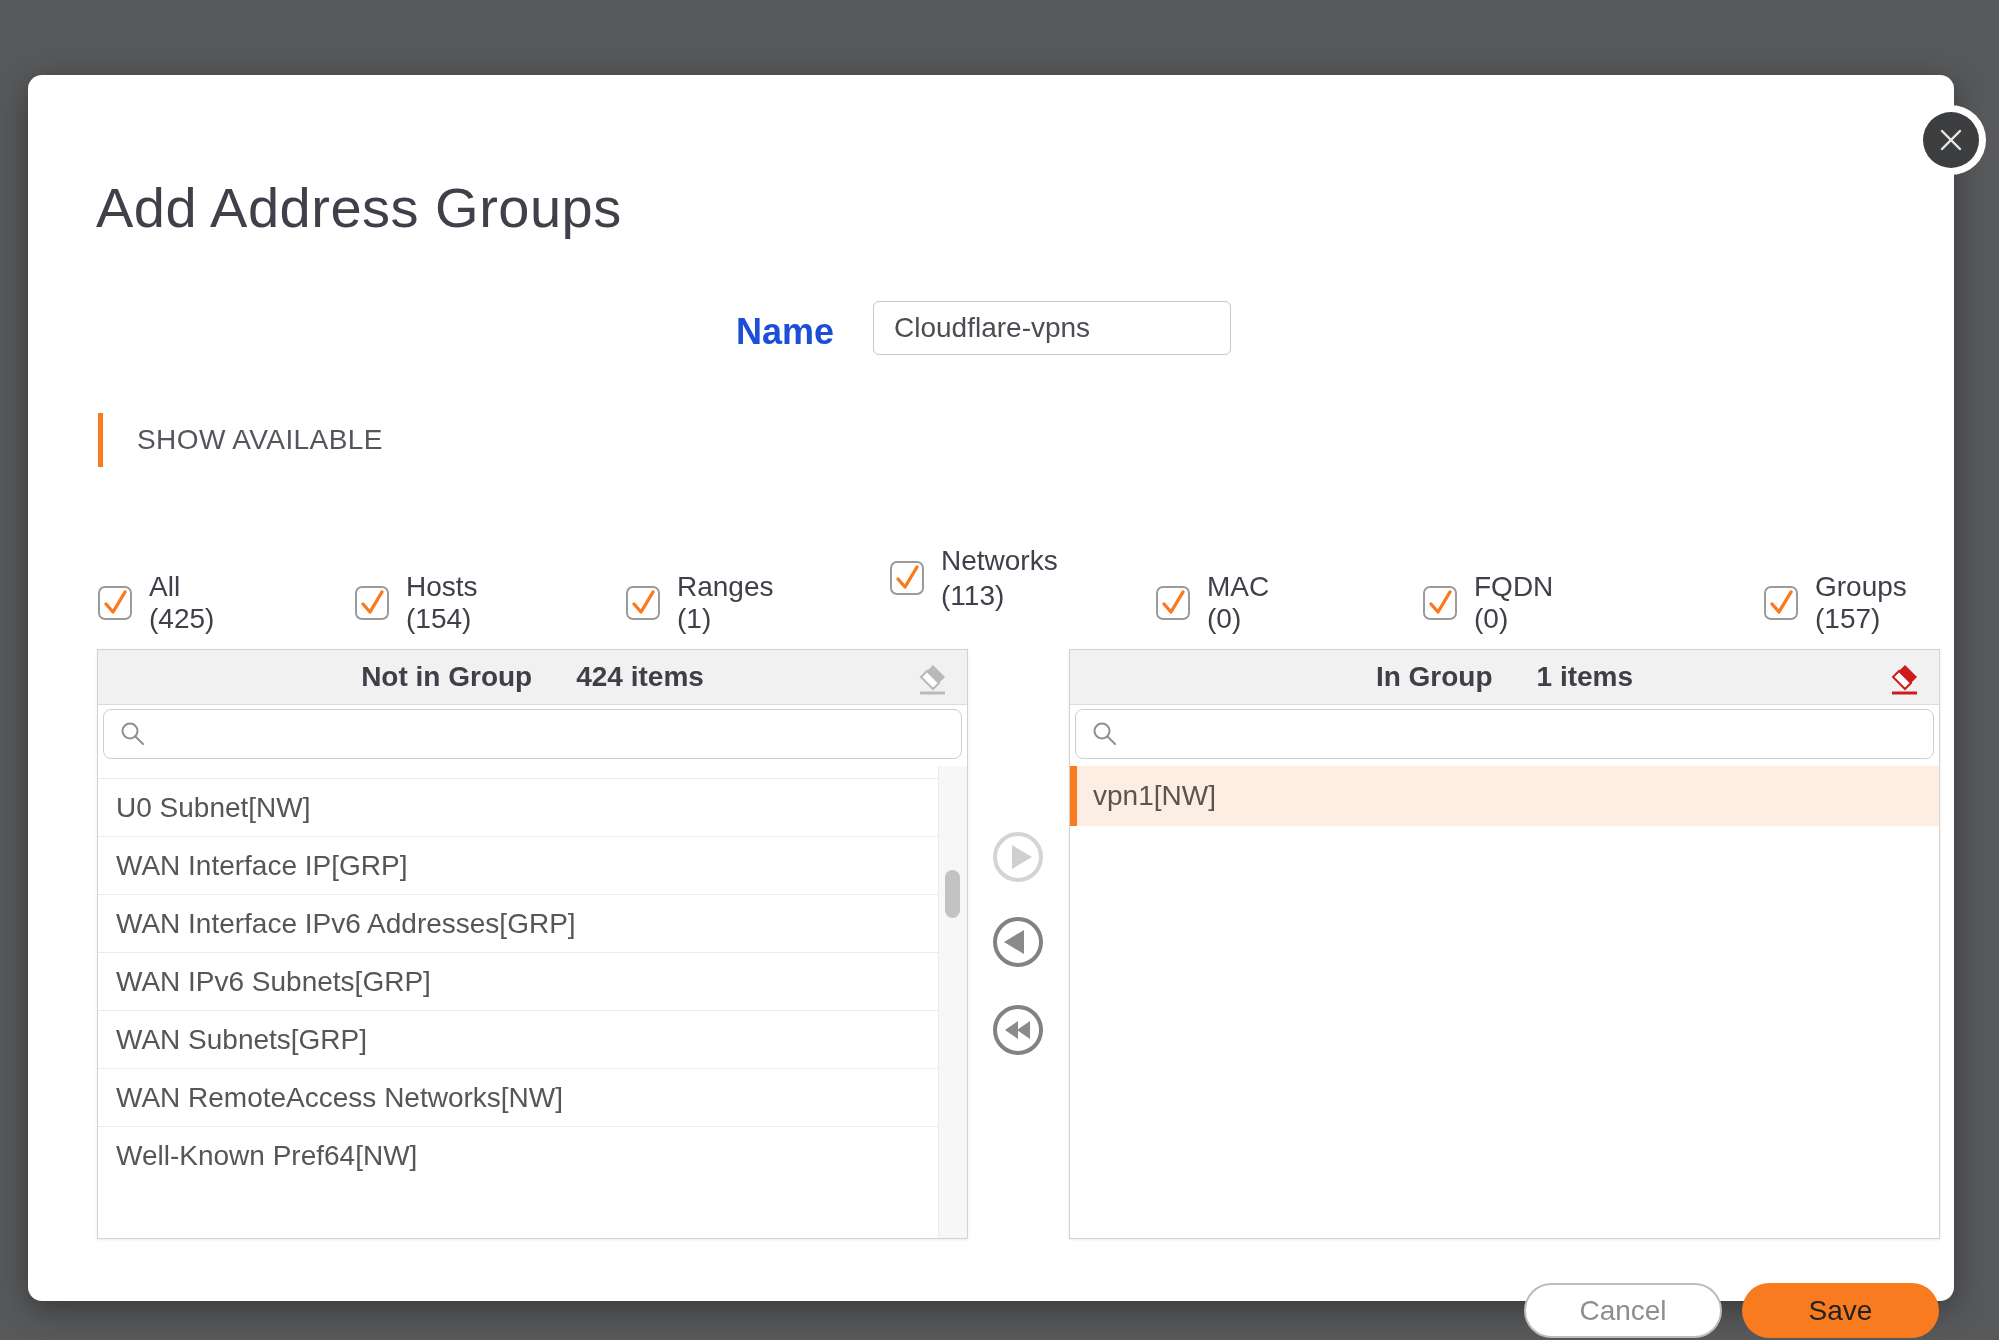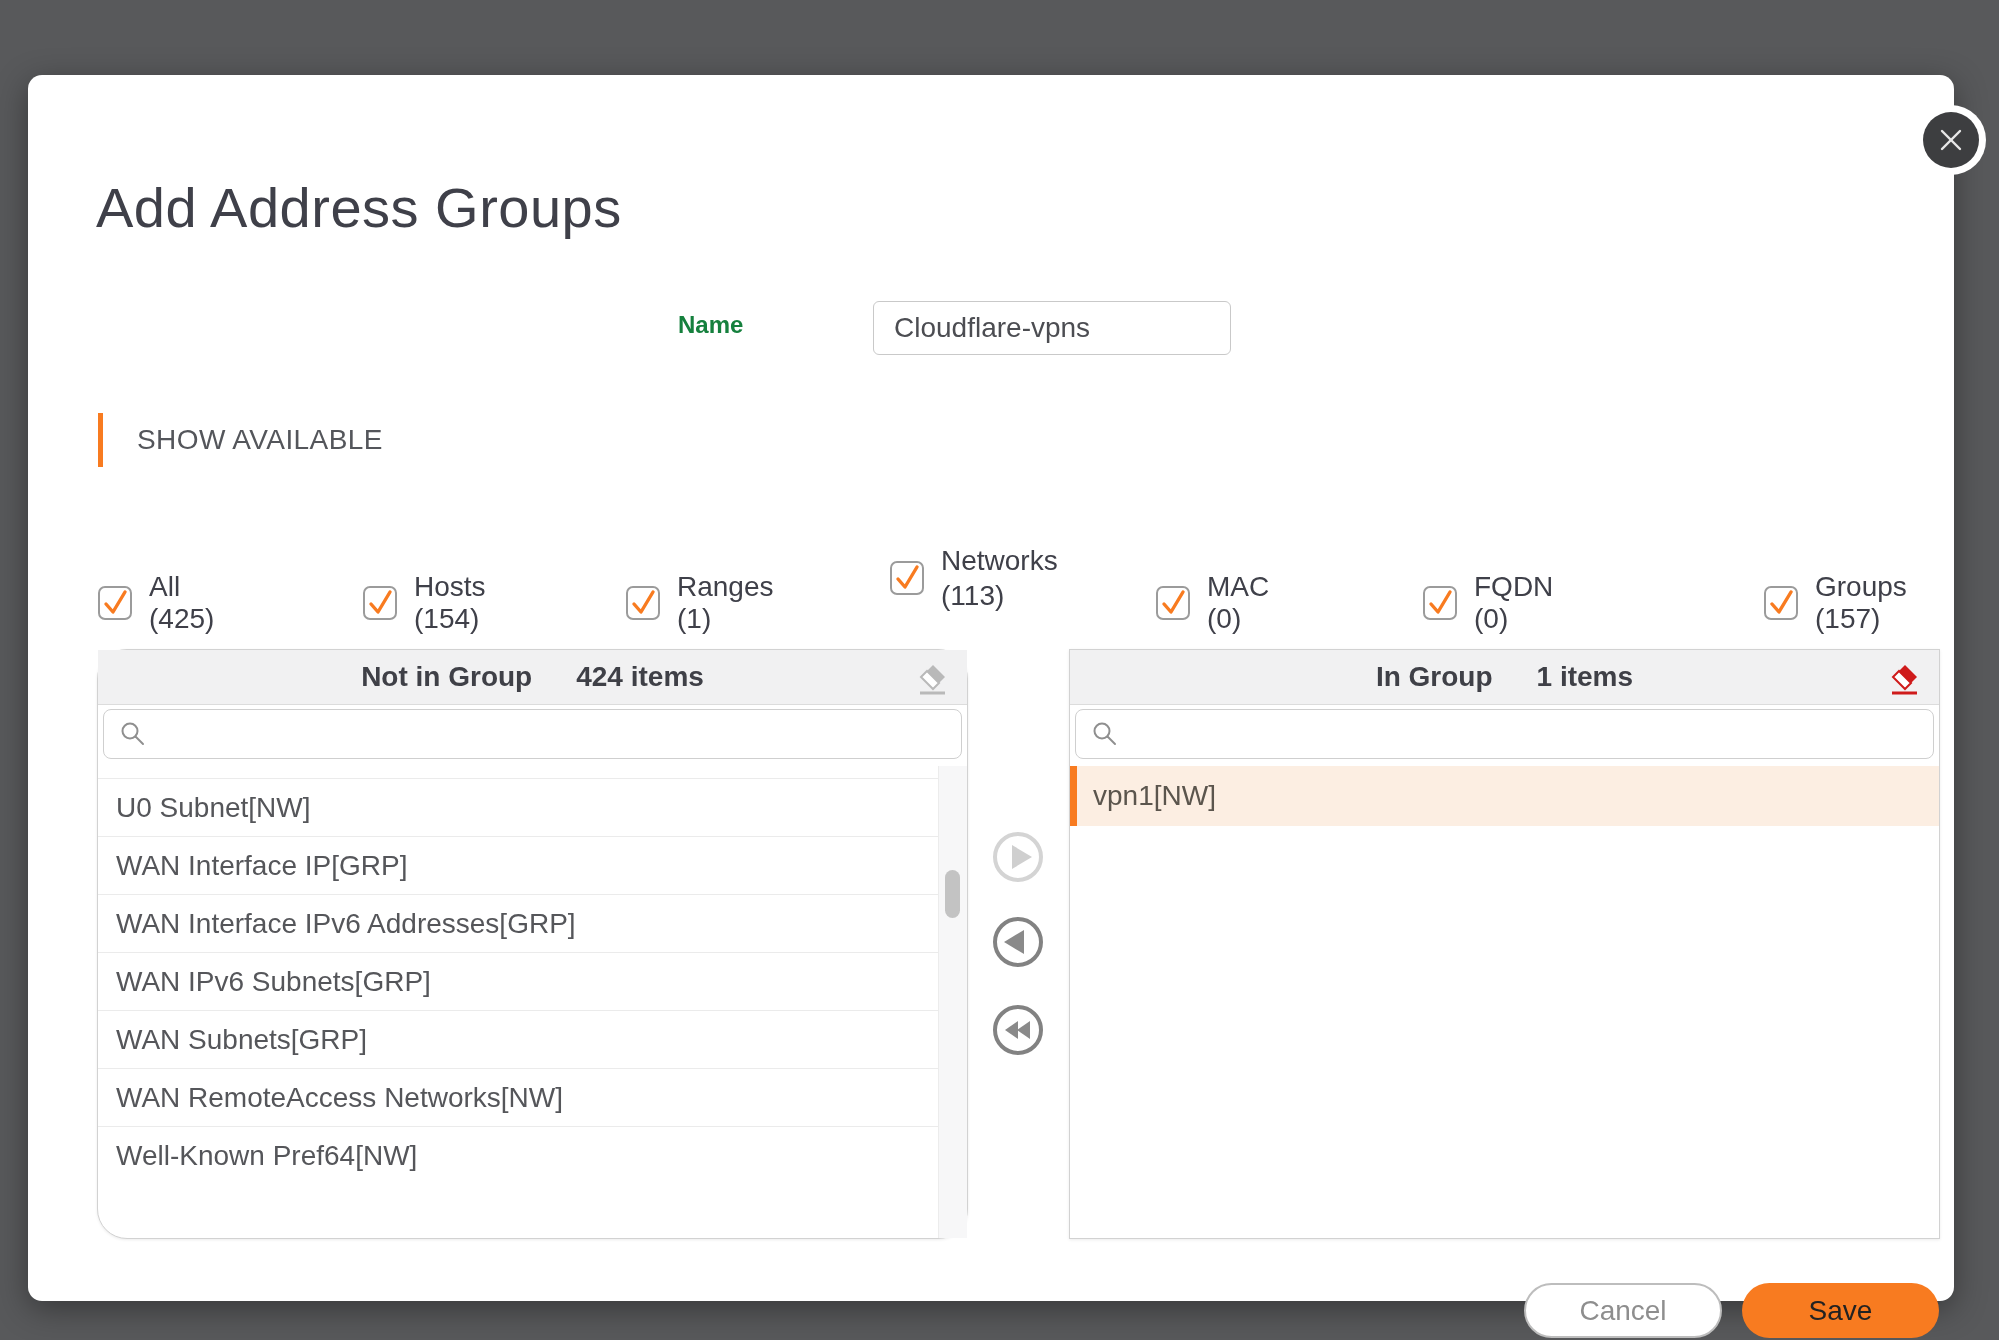--- a/index.html
+++ b/index.html
@@ -5,46 +5,46 @@
   html,body{margin:0;padding:0;background:#58595B;}
   .stage{position:relative;width:1999px;height:1340px;background:#58595B;overflow:hidden;
          font-family:"Liberation Sans",sans-serif;}
   .modal{position:absolute;left:28px;top:75px;width:1926px;height:1226px;background:#ffffff;
          border-radius:14px;box-shadow:0 8px 32px rgba(0,0,0,.38);}
   .close-btn{position:absolute;left:1895px;top:37px;width:56px;height:56px;border-radius:50%;
          background:#3d3e40;box-shadow:0 0 0 7px #ffffff;display:flex;align-items:center;
          justify-content:center;cursor:pointer;border:none;padding:0;}
   .title{position:absolute;left:68px;top:100px;font-size:56px;color:#3f4049;font-weight:500;
          letter-spacing:.5px;}
-  .name-label{position:absolute;left:650px;top:236px;width:156px;
-         font-size:24px;font-weight:bold;color:#15803d;}
+  .name-label{position:absolute;left:650px;top:236px;width:156px;text-align:right;
+         font-size:36px;font-weight:bold;color:#1d4ed8;}
   .name-input{position:absolute;left:845px;top:226px;width:358px;height:54px;
          border:1px solid #c9c9c9;border-radius:6px;font-size:28px;color:#4c4d52;
          padding:0 20px;box-sizing:border-box;font-family:inherit;outline:none;}
   .section{position:absolute;left:70px;top:338px;display:flex;}
   .section-bar{width:5px;height:54px;background:#F87B20;}
   .section-label{margin-left:34px;margin-top:11px;font-size:28px;color:#54565b;letter-spacing:.4px;}
 
   .filters{position:absolute;left:0;top:0;}
   .filter{position:absolute;display:flex;align-items:center;gap:17px;top:496px;}
   .filter:nth-child(1){left:70px}
-  .filter:nth-child(2){left:335px}
+  .filter:nth-child(2){left:327px}
   .filter:nth-child(3){left:598px}
   .filter:nth-child(4){left:862px;top:468px;}
   .filter:nth-child(4) .filter-label{width:140px;line-height:1.25;}
   .filter:nth-child(5){left:1128px}
   .filter:nth-child(6){left:1395px}
   .filter:nth-child(7){left:1736px}
   .checkbox{width:30px;height:30px;border:2px solid #9b9b9b;border-radius:7px;background:#fff;
          flex:none;display:flex;align-items:center;justify-content:center;cursor:pointer;}
   .filter-label{font-size:28px;color:#3f4049;}
 
   .panel{position:absolute;top:574px;width:871px;height:590px;border:1px solid #d2d2d2;
          background:#fff;box-sizing:border-box;box-shadow:0 1px 3px rgba(0,0,0,.08);}
-  .panel.left{left:69px;border-radius:30px;}
+  .panel.left{left:69px;}
   .panel.right{left:1041px;}
   .panel-header{height:54px;background:#f1f1f2;border-bottom:1px solid #dcdcdc;display:flex;
          align-items:center;justify-content:center;gap:44px;position:relative;}
   .panel-title,.panel-count{font-size:28px;font-weight:bold;color:#3f4047;}
   .eraser-btn{position:absolute;right:16px;top:10px;width:36px;height:36px;cursor:pointer;
          background:none;border:none;padding:0;}
   .panel-search{position:absolute;left:5px;right:5px;top:59px;height:50px;border:1px solid #cfcfcf;
          border-radius:8px;display:flex;align-items:center;box-sizing:border-box;background:#fff;}
   .search-icon{margin-left:14px;flex:none;display:flex;}
   .search-input{border:none;outline:none;flex:1;height:100%;font-size:26px;font-family:inherit;

